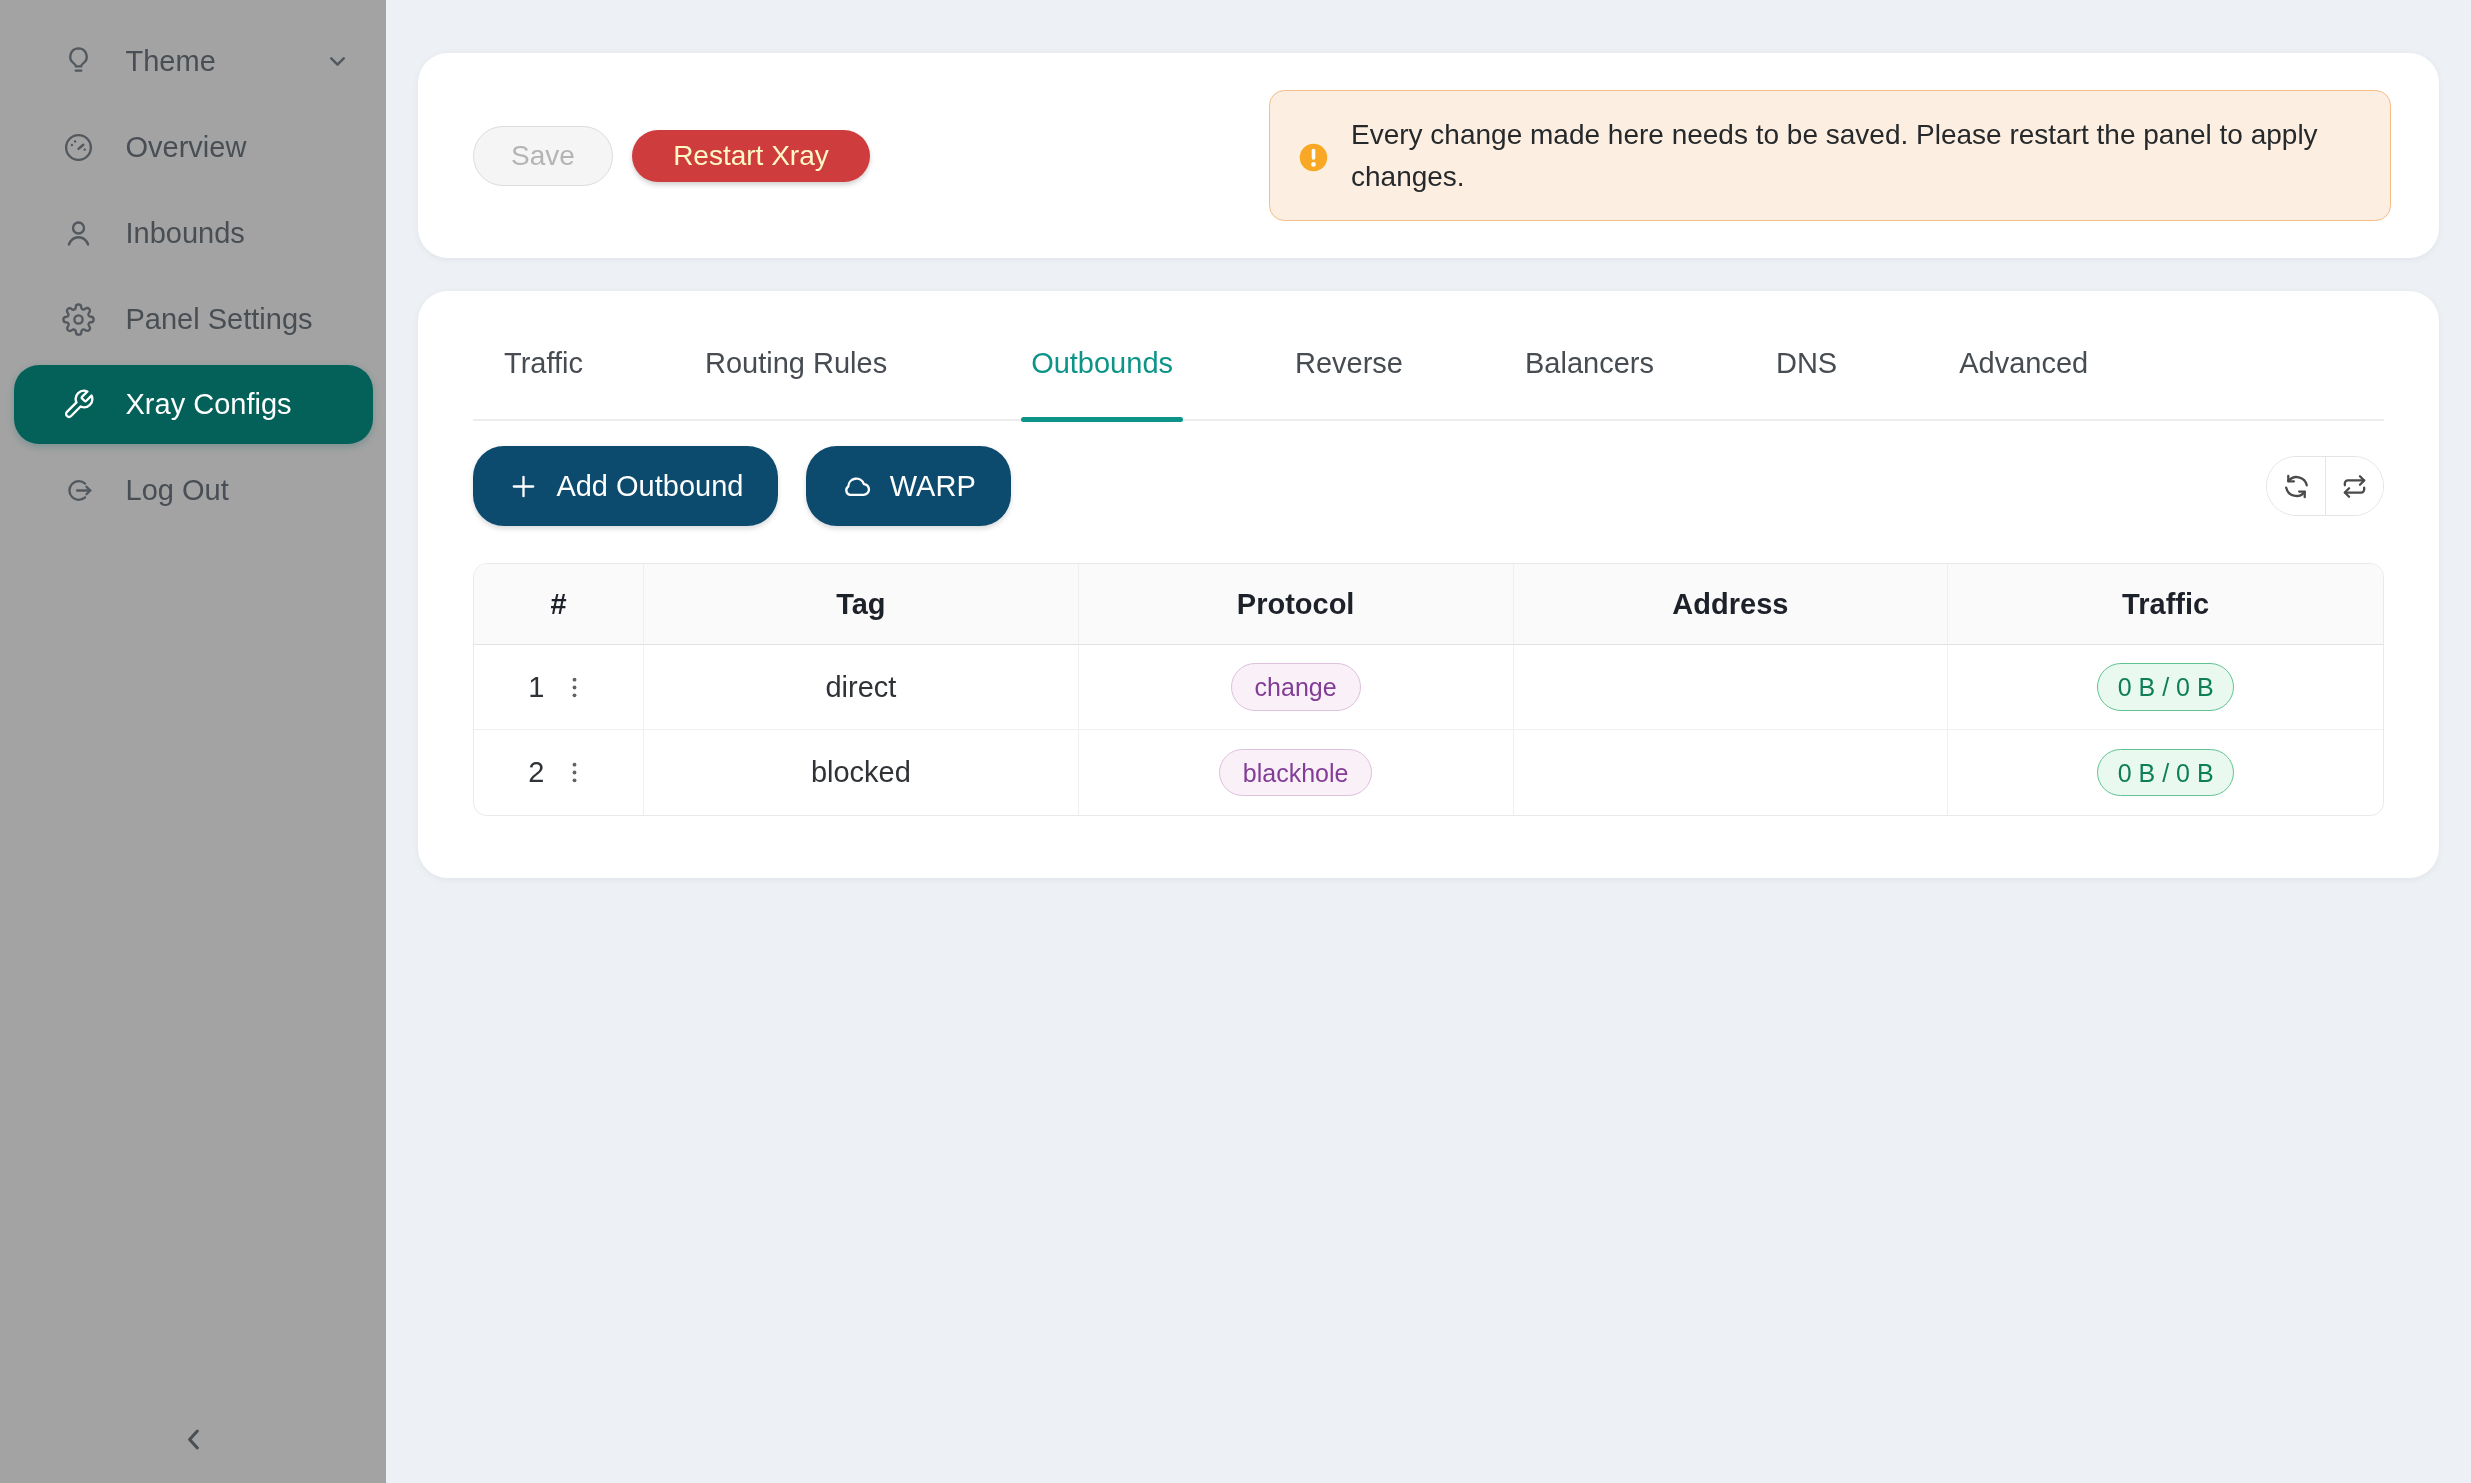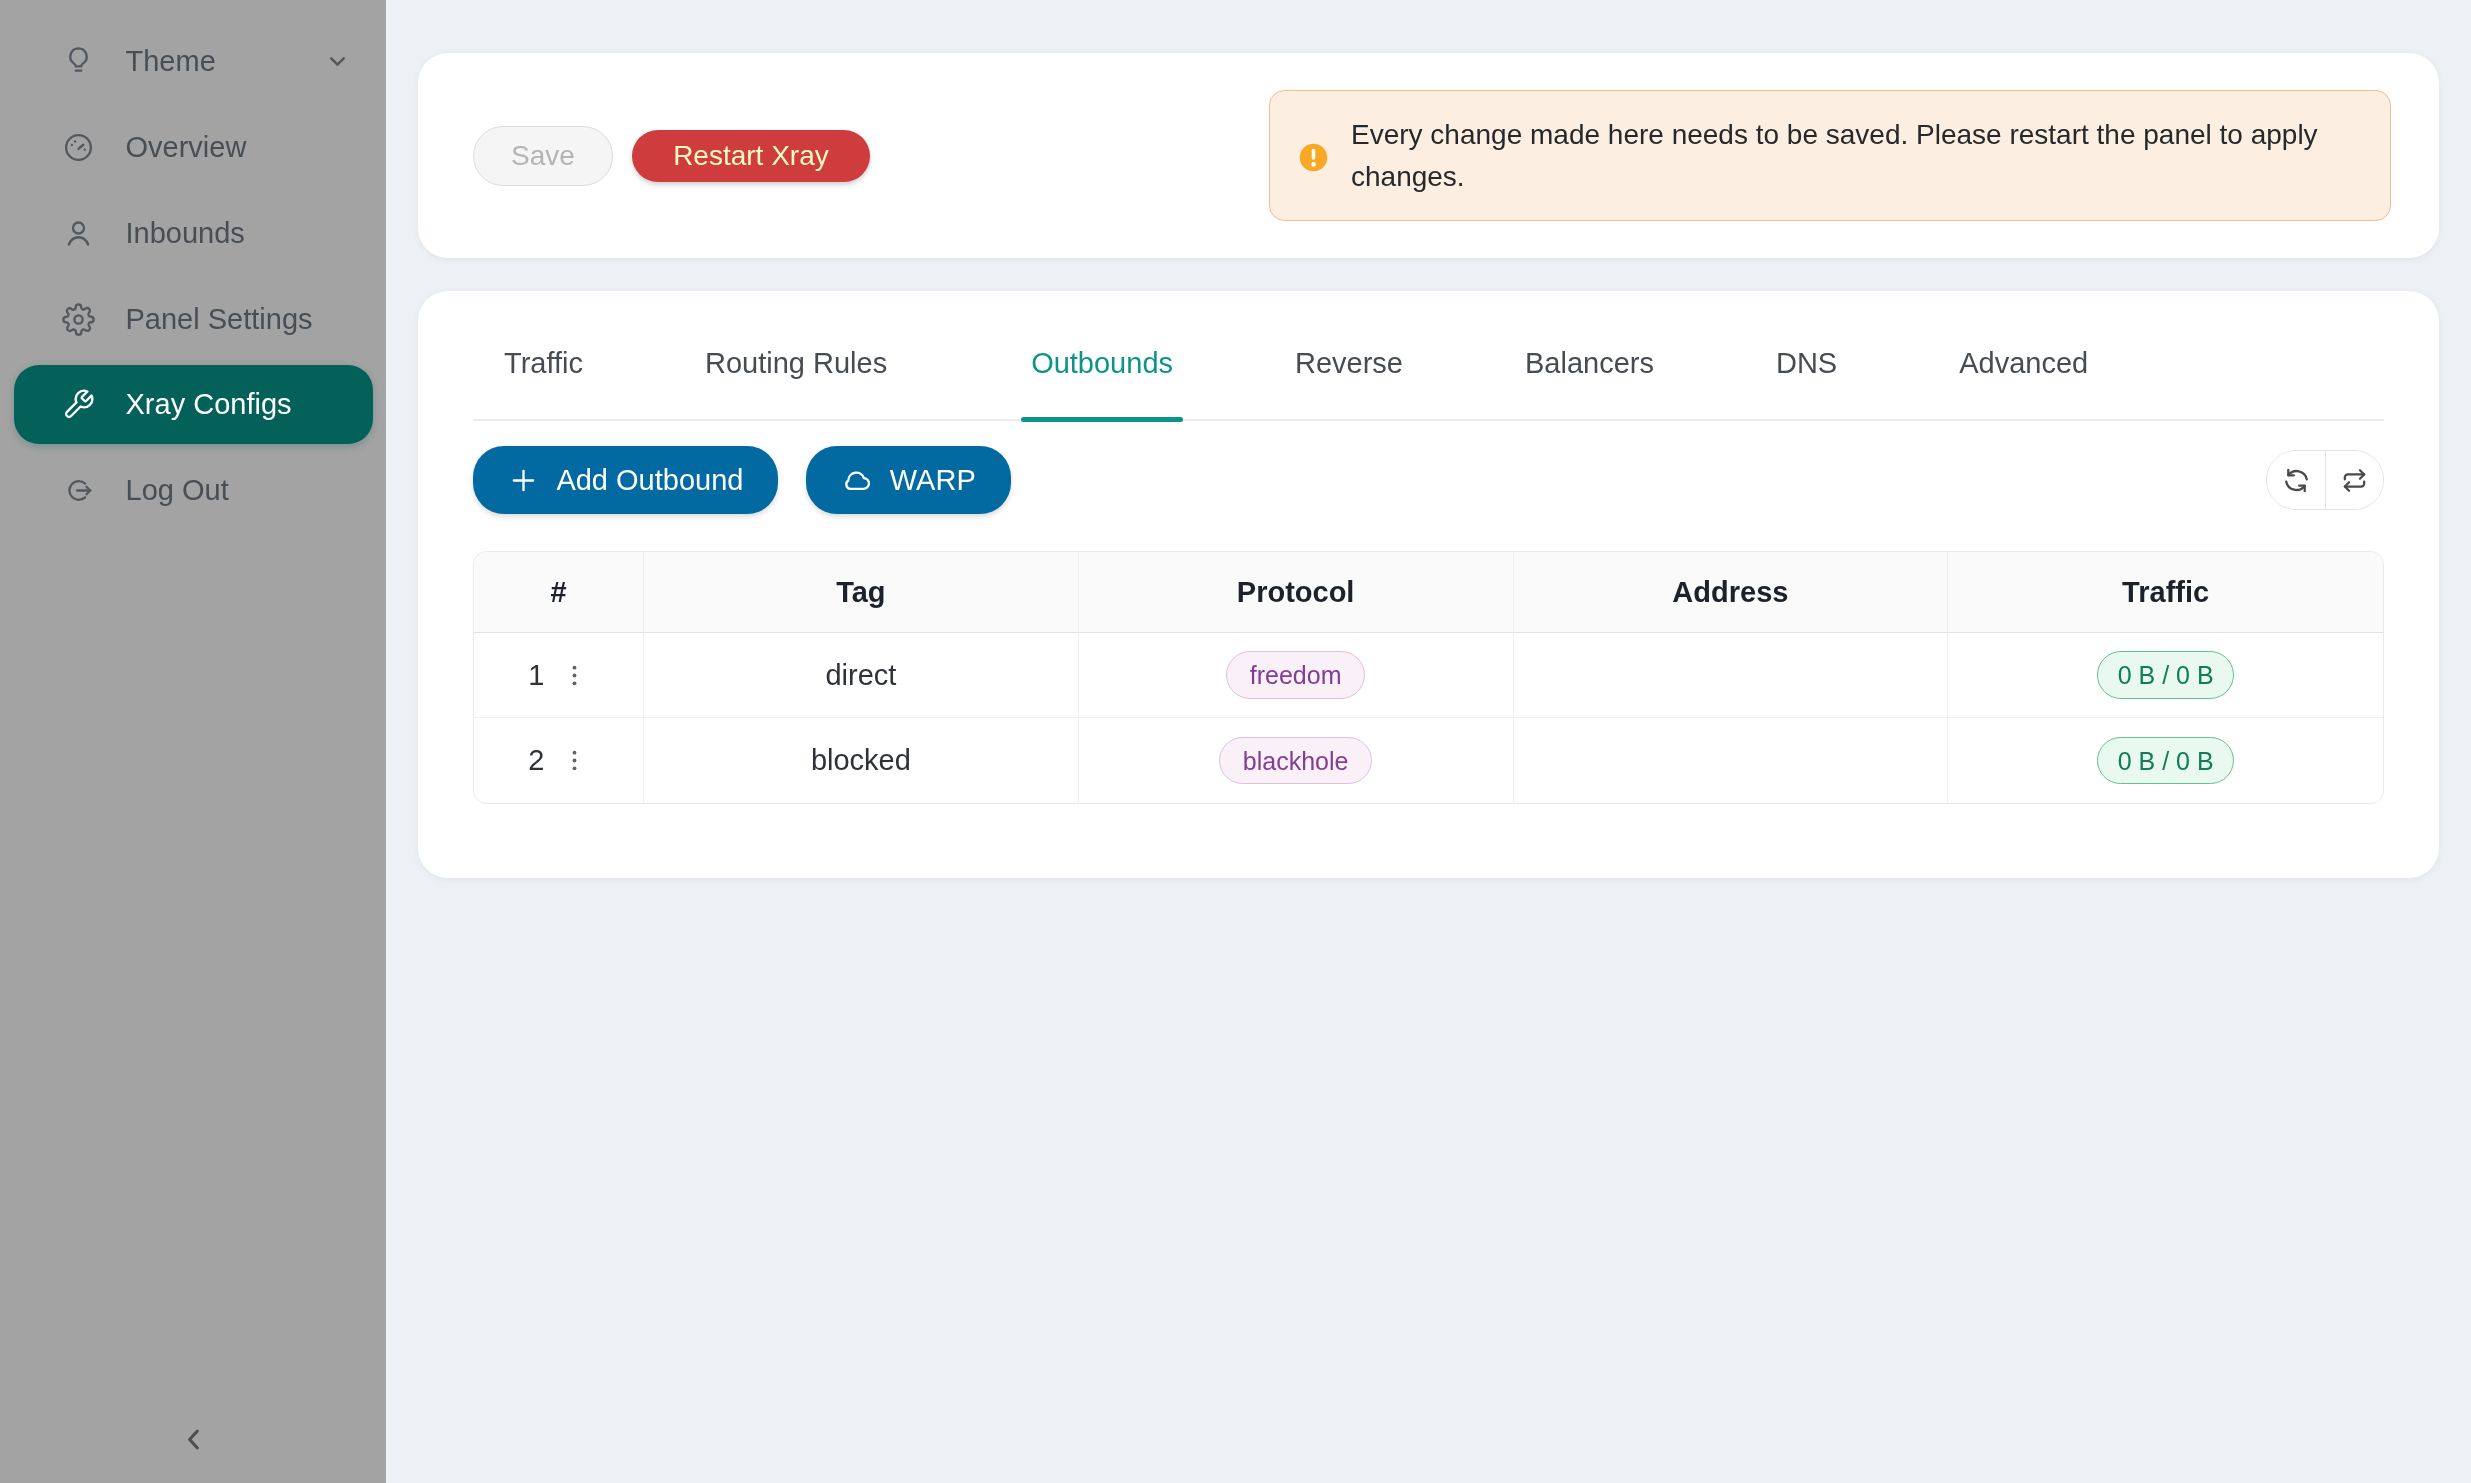--- a/index.html
+++ b/index.html
@@ -77,21 +77,21 @@
     font-size:29px; color:#464c51; cursor:pointer; white-space:nowrap;
   }
   .tab.active { color:#0d9488;margin-left:22px; }
   .tab.active::after {
     content:""; position:absolute; left:-9.7px; right:-9.7px; bottom:-2.9px;
     height:4.8px; border-radius:2.9px; background:#0d9488;
   }
 
   .actions-row { margin-top:25px; display:flex; align-items:center; gap:28px; }
   .btn-green {
-    height:68px; border-radius:31px; background:#0369a1; color:#fff;
+    height:80px; border-radius:31px; background:#0c4a6e; color:#fff;
     font-size:29px; display:flex; align-items:center; gap:17.4px;
     padding:0 35px; box-shadow:0 2.9px 5.8px rgba(0,0,0,.14);
   }
   .btn-green .bico { width:31px; height:31px; }
   .icon-group {
     margin-left:auto; display:flex; height:60px;
     border:1.9px solid #e4e4e4; border-radius:30px; overflow:hidden; background:#fff;
   }
   .icon-group .igbtn {
     width:58px; display:flex; align-items:center; justify-content:center;
@@ -304,21 +304,21 @@
                 <span class="kebab">
                   <svg viewBox="0 0 24 24" fill="currentColor" width="29" height="29">
                     <circle cx="12" cy="5.5" r="1.6"></circle>
                       <circle cx="12" cy="12" r="1.6"></circle>
                       <circle cx="12" cy="18.5" r="1.6"></circle>
                   </svg>
                 </span>
               </span>
             </td>
             <td>direct</td>
-            <td><span class="badge badge-protocol">freedom</span></td>
+            <td><span class="badge badge-protocol">change</span></td>
             <td></td>
             <td><span class="badge badge-traffic">0 B / 0 B</span></td>
           </tr>
           <tr>
             <td>
               <span class="idx-cell">
                 <span>2</span>
                 <span class="kebab">
                   <svg viewBox="0 0 24 24" fill="currentColor" width="29" height="29">
                     <circle cx="12" cy="5.5" r="1.6"></circle>

